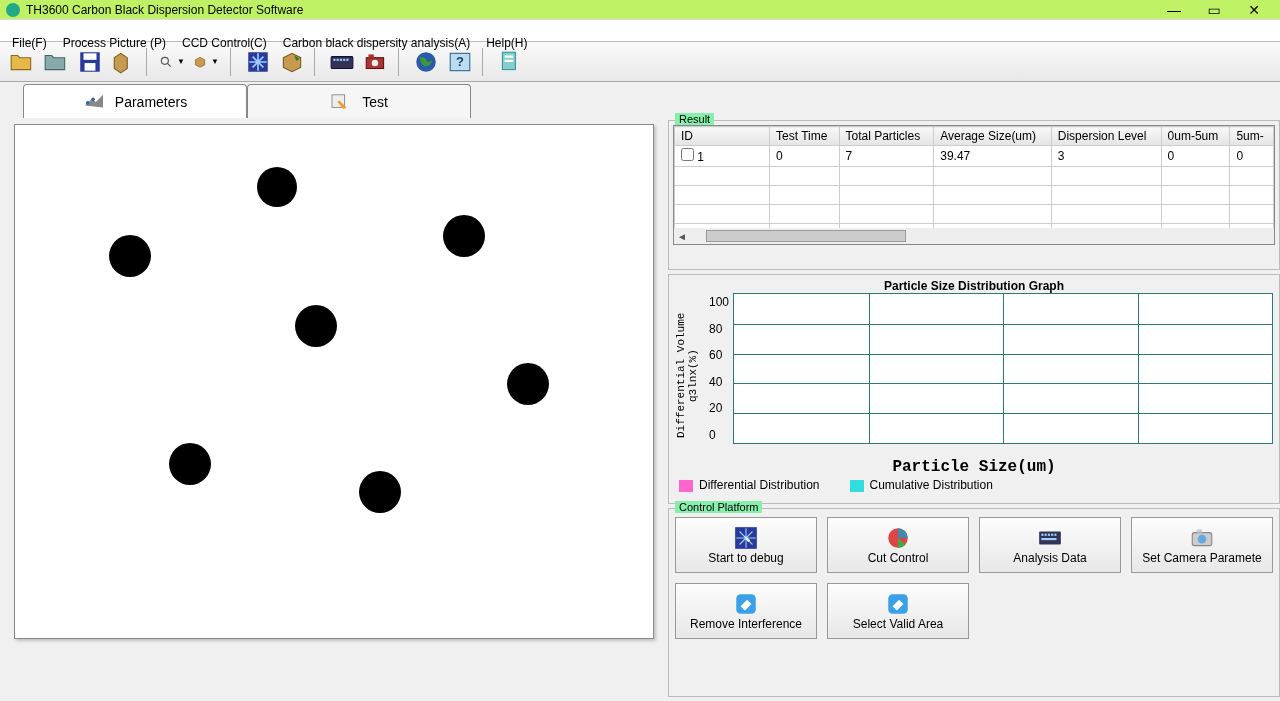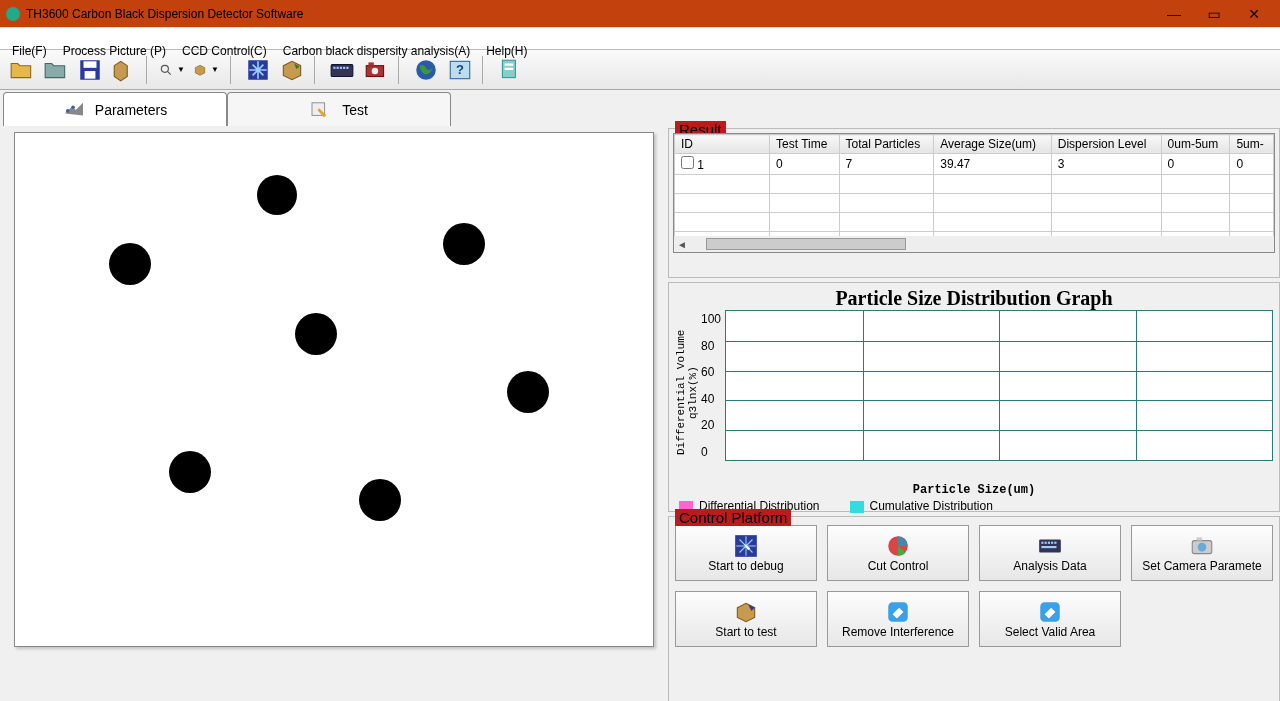--- a/index.html
+++ b/index.html
@@ -1,63 +1,63 @@
 <!DOCTYPE html>
 <html><head>
 <meta charset="utf-8">
 <style>
   * { box-sizing: border-box; margin: 0; padding: 0; font-family: "Segoe UI", Tahoma, sans-serif; font-size: 12px; }
   body { background: #f0f0f0; width: 1280px; height: 701px; overflow: hidden; }
-  .titlebar { height: 28px; background: #c2410c; display: flex; align-items: center; padding: 0 6px; border-bottom: 1px solid #ddd; }
+  .titlebar { height: 20px; background: #bef264; display: flex; align-items: center; padding: 0 6px; border-bottom: 1px solid #ddd; }
   .titlebar .icon { width: 14px; height: 14px; background: #2a8; border-radius: 50%; margin-right: 6px; }
   .titlebar .title { flex: 1; }
   .winbtn { width: 40px; text-align: center; font-size: 14px; cursor: default; }
   .menubar { height: 22px; background: #fff; display: flex; align-items: center; padding: 0 4px; border-bottom: 1px solid #bbb; }
   .menubar span { padding: 2px 8px; margin-top: 24px; }
   .toolbar { height: 40px; background: linear-gradient(#fafafa,#e8e8e8); border-bottom: 1px solid #aaa; display: flex; align-items: center; padding: 0 6px; gap: 2px; }
   .tbtn { width: 32px; height: 32px; border: 1px solid transparent; display: flex; align-items: center; justify-content: center; }
   .tsep { width: 6px; height: 28px; border-left: 1px solid #aaa; margin: 0 4px; }
   .dropbtn { display:flex; align-items:center; }
   .dropbtn .caret { font-size:8px; padding:0 4px; }
   .tbtn svg { width: 26px; height: 26px; }
 
-  .tabstrip { height: 36px; display: flex; align-items: flex-end; padding-left: 3px; background: #f0f0f0; }
+  .tabstrip { height: 36px; display: flex; align-items: flex-end; padding-left: 23px; background: #f0f0f0; }
   .tab { width: 224px; height: 34px; border: 1px solid #888; border-bottom: none; display: flex; align-items: center; justify-content: center; gap: 10px; background: #f6f6f6; border-top-left-radius: 4px; border-top-right-radius: 4px; }
   .tab.active { background: #fff; }
   .tab .tabicon { width: 22px; height: 18px; }
   .tab .tlabel { font-size: 14px; font-weight: 500; }
 
   .main { display: flex; height: calc(701px - 24px - 22px - 40px - 36px); }
   .left { width: 660px; padding: 6px 10px 10px 14px; }
   .canvas { width: 640px; height: 515px; background: #fff; border: 1px solid #888; box-shadow: 2px 2px 3px rgba(0,0,0,.2); position: relative; }
   .particle { position: absolute; border-radius: 50%; background: #000; }
 
   .right { flex: 1; padding: 2px 0 0 8px; display: flex; flex-direction: column; gap: 4px; }
   .panel { border: 1px solid #bbb; padding: 4px; position: relative; }
-  .panel > legend { position: absolute; top: -8px; left: 6px; background: #b91c1c; padding: 0 4px; font-size: 15px; }
+  .panel > legend { position: absolute; top: -8px; left: 6px; background: #86efac; padding: 0 4px; font-size: 11px; }
 
   .result-panel { height: 150px; }
   .table-wrap { background: #fff; border: 1px solid #888; height: 120px; overflow: hidden; position: relative; }
   table { border-collapse: collapse; width: 100%; border-radius: 12px; }
   th, td { border: 1px solid #ccc; text-align: left; padding: 2px 6px; font-size: 12px; height: 18px; }
   th { background: linear-gradient(#f8f8f8,#e4e4e4); font-weight: 400; }
   .hscroll { position:absolute; bottom:0; left:0; right:0; height:16px; background:#eee; display:flex; align-items:center; }
   .hscroll .thumb { background:#ccc; height:12px; width:200px; margin-left:16px; border:1px solid #999; }
   .hscroll .arrow { width:16px; text-align:center; font-size:10px; color:#555;}
 
   .chart-panel { height: 230px; padding: 4px 6px; }
-  .chart-title { text-align: center; font-family: Liberation Serif, serif; font-weight: bold; font-size: 20px; }
+  .chart-title { text-align: center; font-family: Liberation Sans, sans-serif; font-weight: bold; font-size: 12px; }
   .chart-body { display: flex; height: 165px; }
   .yaxis-label { writing-mode: vertical-rl; transform: rotate(180deg); font-family: "Courier New", monospace; font-size: 11px; text-align:center; }
-  .yticks { display:flex; flex-direction:column; justify-content:space-between; padding: 2px 4px 16px 2px; font-family:"Courier New",monospace; font-size:11px; }
+  .yticks { display:flex; flex-direction:column; justify-content:space-between; padding: 2px 4px 16px 2px; font-family:"Courier New",monospace; font-size:11px;margin-left:8px; }
   .grid { flex:1; position:relative; border:1px solid #2a7a7a; margin-bottom:14px; background:#fff;}
   .grid .hline { position:absolute; left:0; right:0; border-top:1px solid #2a7a7a; }
   .grid .vline { position:absolute; top:0; bottom:0; border-left:1px solid #2a7a7a; }
   .xticks { display:flex; justify-content:space-between; font-family:"Courier New",monospace; font-size:11px; padding: 0 0 0 50px; }
-  .xaxis-label { text-align:center; font-family:"Courier New",monospace; font-weight:bold; font-size:12px;margin-top:8px; }
+  .xaxis-label { text-align:center; font-family:"Courier New",monospace; font-weight:bold; font-size:16px; }
   .legend { display:flex; gap:30px; padding:2px 0 0 4px; }
   .legend .sw { width:14px; height:12px; display:inline-block; margin-right:6px; vertical-align:middle;}
 
   .control-panel { flex:1; }
   .ctl-grid { display:grid; grid-template-columns: repeat(4,1fr); grid-template-rows: repeat(2,1fr); gap:10px; padding:4px 2px; height:130px;}
   .ctlbtn { border:1px solid #999; background:linear-gradient(#fdfdfd,#e7e7e7); display:flex; flex-direction:column; align-items:center; justify-content:center; font-size:12px; }
   .ctlbtn svg, .ctlbtn .icon { width:26px; height:26px; }
 </style>
 </head>
 <body>
@@ -334,27 +334,20 @@
         <div class="ctlbtn">
           <svg viewBox="0 0 24 24">
               <rect x="3" y="7" width="18" height="12" rx="2" fill="#ccc" stroke="#888"></rect>
               <circle cx="12" cy="13" r="4" fill="#6ad"></circle>
               <rect x="7" y="4" width="5" height="3" fill="#ccc"></rect>
             </svg>
           <span>Set Camera Paramete</span>
         </div>
         <div class="ctlbtn">
           <svg viewBox="0 0 24 24">
-              <path fill="#c89a50" stroke="#7a5a20" d="M4 8l8-4 8 4v9l-8 4-8-4z"></path>
-              <path fill="#2a3a9a" d="M14 5l6 3-3 3z"></path>
-            </svg>
-          <span>Start to test</span>
-        </div>
-        <div class="ctlbtn">
-          <svg viewBox="0 0 24 24">
               <rect x="3" y="3" width="18" height="18" rx="4" fill="#3aa0e8"></rect>
               <path fill="#fff" d="M7 14l6-6 4 4-6 6z"></path>
             </svg>
           <span>Remove Interference</span>
         </div>
         <div class="ctlbtn">
           <svg viewBox="0 0 24 24">
               <rect x="3" y="3" width="18" height="18" rx="4" fill="#3aa0e8"></rect>
               <path fill="#fff" d="M7 14l6-6 4 4-6 6z"></path>
             </svg>

